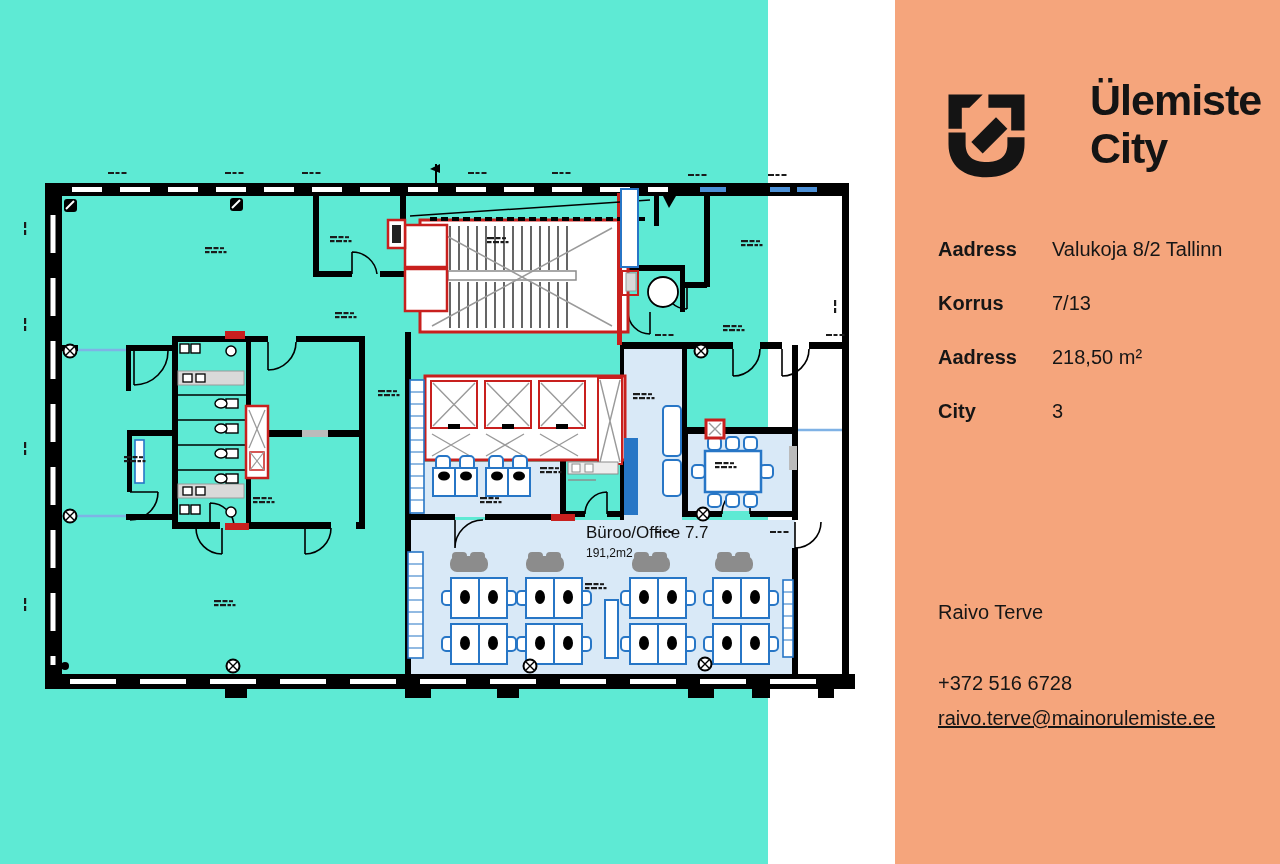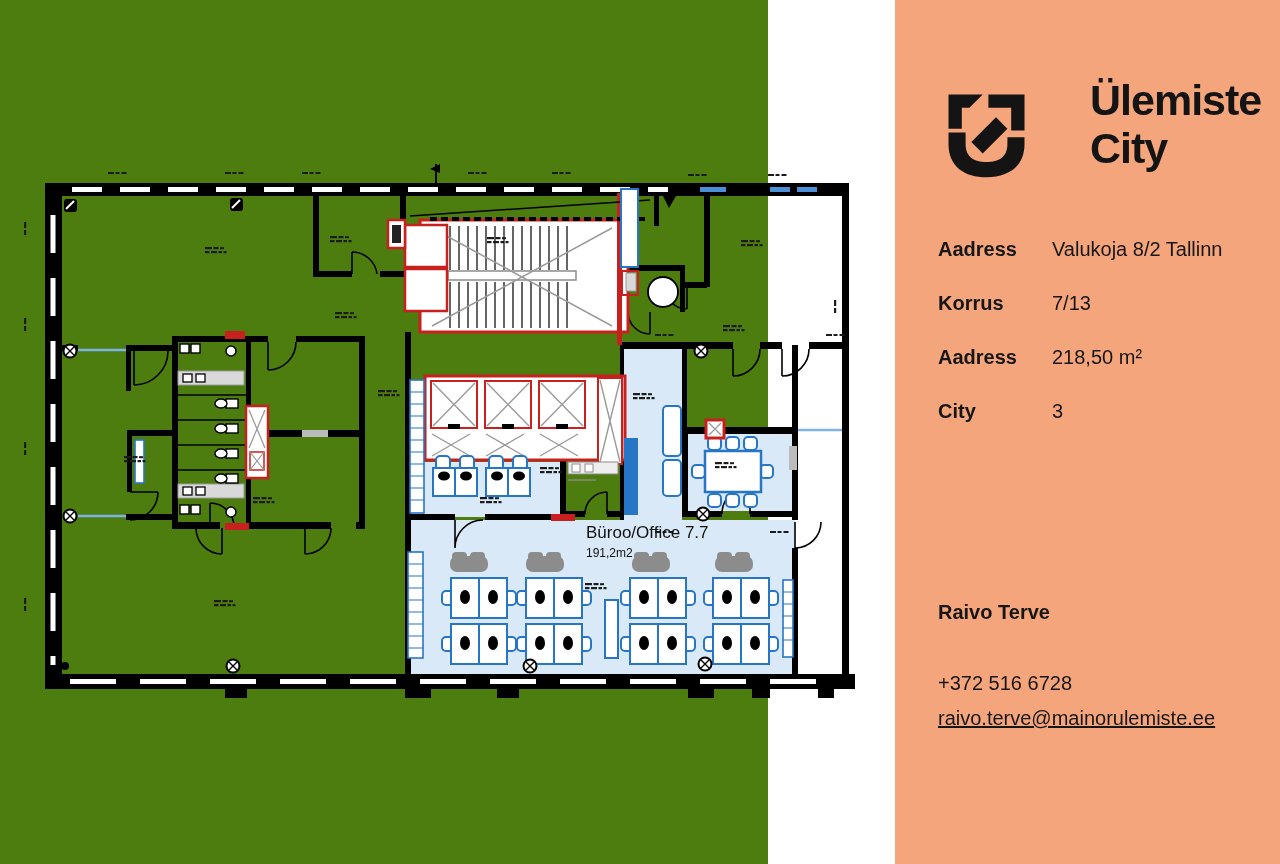--- a/index.html
+++ b/index.html
@@ -1,29 +1,29 @@
 <!DOCTYPE html>
 <html><head>
 <meta charset="utf-8">
 <style>
   html,body{margin:0;padding:0;background:#ffffff;}
   .stage{position:relative;width:1280px;height:864px;background:#ffffff;overflow:hidden;
          font-family:"Liberation Sans", sans-serif;}
-  .plan-area{position:absolute;left:0;top:0;width:768px;height:864px;background:#4d7c0f;}
+  .plan-area{position:absolute;left:0;top:0;width:768px;height:864px;background:#5eead4;}
   .panel{position:absolute;left:895px;top:0;width:401px;height:864px;background:#F5A57C;color:#161616;}
   .logo{position:absolute;left:44px;top:76px;}
   .logo-icon{position:absolute;left:0;top:4px;width:95px;height:105px;}
   .brand{position:absolute;left:151px;top:0;font-weight:bold;font-size:43px;line-height:48px;
          letter-spacing:-1px;color:#141414;white-space:nowrap;}
   .details{position:absolute;left:43px;top:238px;width:340px;}
   .detail-row{display:flex;margin-bottom:32px;font-size:20px;line-height:22px;align-items:flex-end;}
   .detail-label{width:114px;font-weight:bold;flex:none;}
   .detail-value{white-space:nowrap;}
   .contact{position:absolute;left:43px;top:601px;font-size:20px;line-height:22px;}
-  .contact-name{font-weight:bold;margin:0;}
+  .contact-name{font-weight:normal;margin:0;}
   .contact-role{margin:16px 0 0 0;}
   .contact-phone{margin:49px 0 0 0;}
   .contact-email{margin:13px 0 0 0;text-decoration:underline;}
 </style>
 </head>
 <body>
 
 <div class="stage">
 
   <div class="plan-area">

